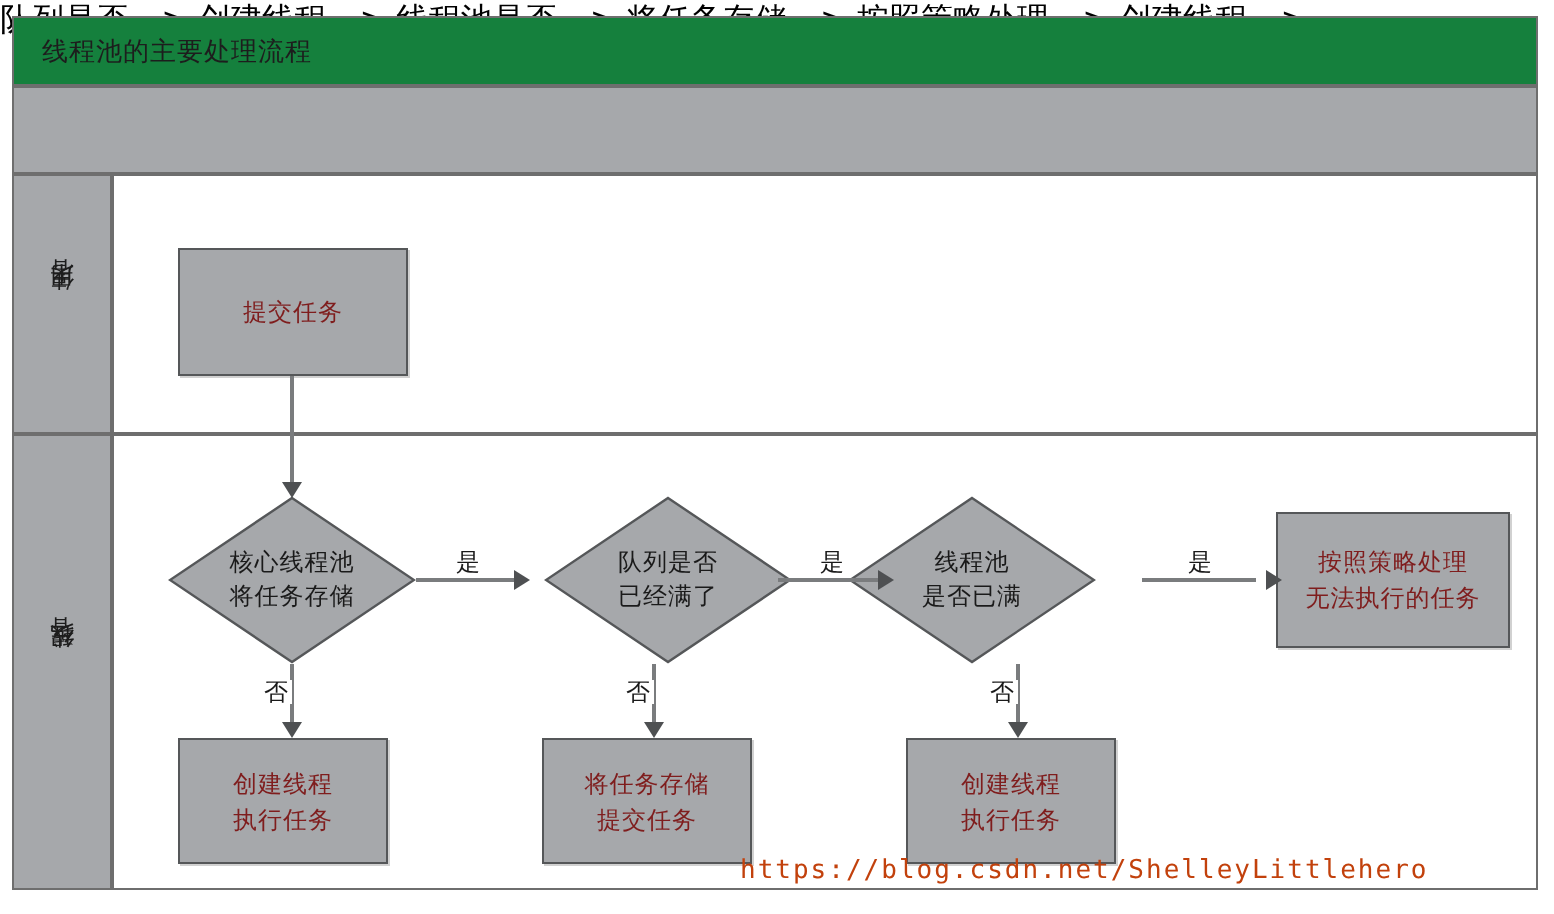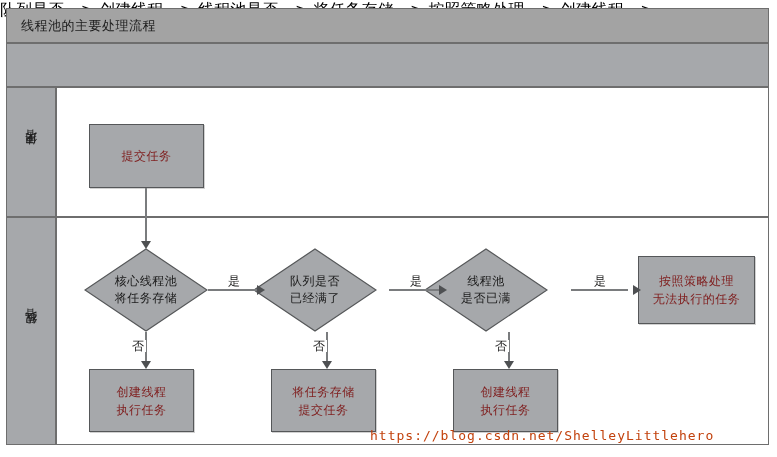--- a/index.html
+++ b/index.html
@@ -30,21 +30,21 @@
   }
 
   
   .title-band {
     position: absolute;
     left: 6px;
     top: 8px;
     width: 763px;
     height: 35px;
     box-sizing: border-box;
-    background: #a3a3a3;
+    background: #15803d;
     border: 1px solid #6e6e6e;
     display: flex;
     align-items: center;
   }
   .title-text {
     padding-left: 14px;
     font-size: 13px;
     color: #1d1d1d;
     letter-spacing: 0.5px;
     white-space: nowrap;
@@ -221,21 +221,21 @@
   
   <div class="diamond-wrap" style="left:84px; top:248px; width:124px; height:84px;">
     <svg width="124" height="84" viewBox="0 0 124 84">
       <polygon points="62,1 123,42 62,83 1,42" fill="#a6a8ab" stroke="#555759" stroke-width="1.2"></polygon>
     </svg>
     <div class="diamond-text">核心线程池
 将任务存储</div>
   </div>
 
   
-  <div class="diamond-wrap" style="left:253px; top:248px; width:124px; height:84px;align-items:center;">
+  <div class="diamond-wrap" style="left:272px; top:248px; width:124px; height:84px;align-items:center;">
     <svg width="124" height="84" viewBox="0 0 124 84">
       <polygon points="62,1 123,42 62,83 1,42" fill="#a6a8ab" stroke="#555759" stroke-width="1.2"></polygon>
     </svg>
     <div class="diamond-text">队列是否
 已经满了</div>
   </div>
 
   
   <div class="diamond-wrap" style="left:424px; top:248px; width:124px; height:84px;justify-content:center;">
     <svg width="124" height="84" viewBox="0 0 124 84">

